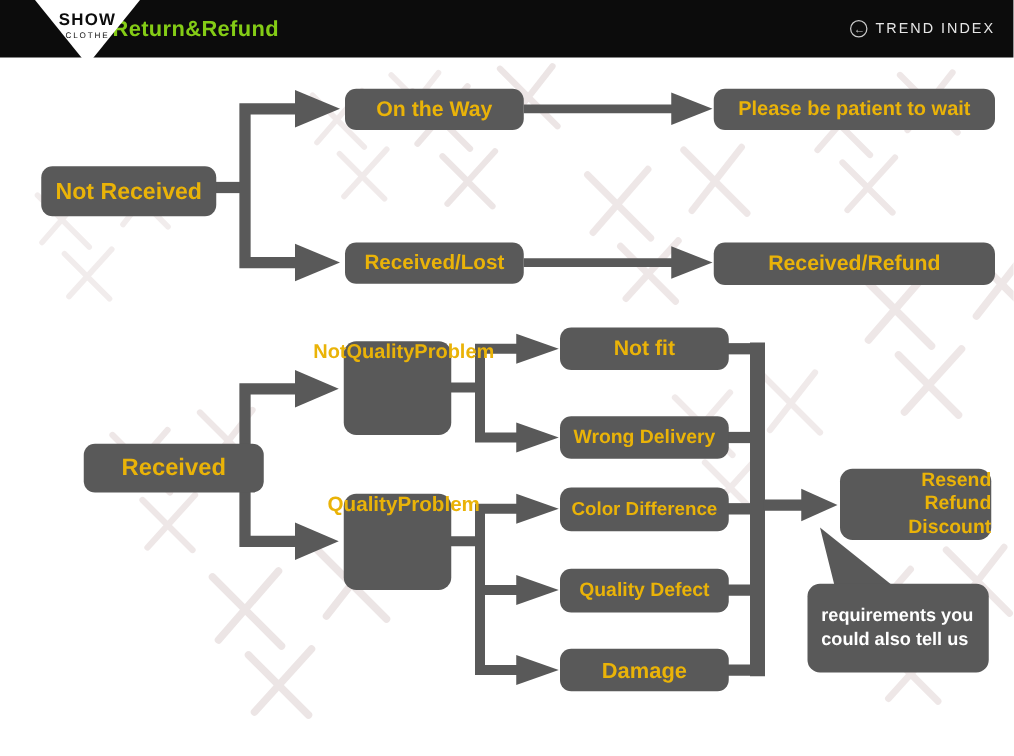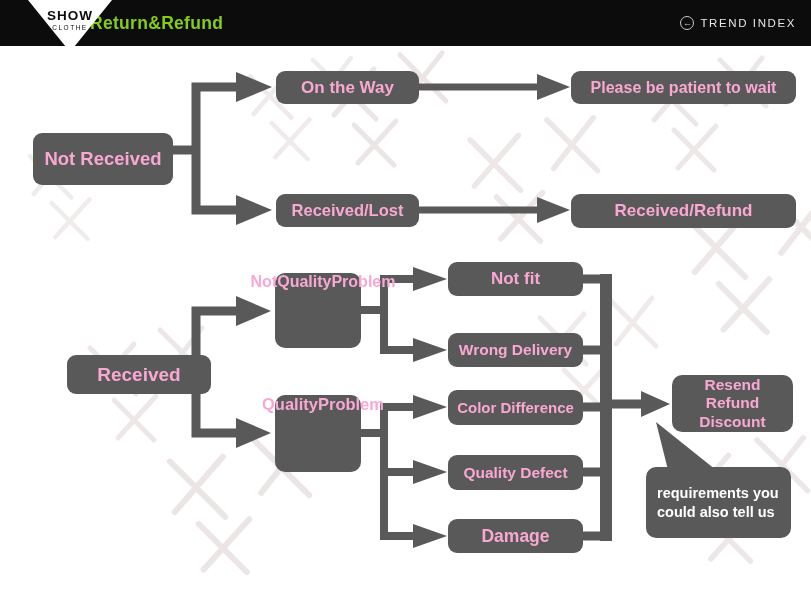--- a/index.html
+++ b/index.html
@@ -12,26 +12,26 @@
   .hdr{position:absolute;left:0;top:0;width:811px;height:46px;background:#0c0c0c;z-index:4;}
   .hdr-title{position:absolute;left:90px;top:0;height:46px;line-height:46px;color:#84cc16;
              font-size:17.5px;font-weight:bold;letter-spacing:.3px;}
   .trend{position:absolute;right:15px;top:0;height:46px;display:flex;align-items:center;gap:6px;z-index:5;}
   .trend-icon{width:12px;height:12px;border:1.5px solid #c9c9c9;border-radius:50%;
               display:flex;align-items:center;justify-content:center;
               font-size:9px;line-height:1;color:#c9c9c9;}
   .trend-label{color:#e6e6e6;font-size:11.5px;letter-spacing:1.6px;}
   .logo{position:absolute;left:24px;top:0;z-index:5;}
   
-  .node{position:absolute;background:#595959;color:#f9a8d4;border-radius:9px;z-index:3;
+  .node{position:absolute;background:#595959;color:#eab308;border-radius:9px;z-index:3;
         display:flex;align-items:center;justify-content:center;font-weight:bold;
         text-align:center;box-sizing:border-box;}
   .node.col{align-items:flex-start;justify-content:center;
             padding-left:10px;text-align:left;line-height:1.18;}
-  .node.col-center{flex-direction:column;align-items:center;justify-content:center;line-height:1.18;}
+  .node.col-center{flex-direction:column;align-items:flex-end;justify-content:center;line-height:1.18;}
   .bubble{position:absolute;background:#595959;color:#ffffff;border-radius:10px;z-index:3;
           display:flex;flex-direction:column;justify-content:center;box-sizing:border-box;
           padding-left:11px;font-weight:bold;line-height:1.25;}
 </style>
 </head>
 <body>
 
 <div class="stage">
 
   <svg class="wm-layer" width="811" height="605">
@@ -103,21 +103,21 @@
   <div class="trend">
     <span class="trend-icon">←</span>
     <span class="trend-label">TREND INDEX</span>
   </div>
   <svg class="logo" width="96" height="58">
     <polygon points="4,0 88,0 46,52" fill="#ffffff"></polygon>
     <text x="46" y="20" text-anchor="middle" font-family="Liberation Sans, sans-serif" font-size="13.5" font-weight="bold" letter-spacing="1" fill="#0c0c0c">SHOW</text>
     <text x="46" y="30" text-anchor="middle" font-family="Liberation Sans, sans-serif" font-size="6.5" letter-spacing="1.5" fill="#0c0c0c">CLOTHE</text>
   </svg>
 
-  <div class="node" style="left:33px;top:133px;width:140px;height:52px;font-size:18.5px;">Not Received</div>
+  <div class="node" style="left:33px;top:133px;width:140px;height:40px;font-size:18.5px;">Not Received</div>
   <div class="node" style="left:276px;top:71px;width:143px;height:33px;font-size:17px;">On the Way</div>
   <div class="node" style="left:571px;top:71px;width:225px;height:33px;font-size:16px;">Please be patient to wait</div>
   <div class="node" style="left:571px;top:194px;width:225px;height:34px;font-size:17px;">Received/Refund</div>
   <div class="node" style="left:276px;top:194px;width:143px;height:33px;font-size:16.5px;">Received/Lost</div>
 
   <div class="node" style="left:31px;top:355px;width:144px;height:39px;font-size:19px;margin-left:36px;">Received</div>
 
   <div class="node col" style="left:275px;top:273px;width:86px;height:75px;font-size:16px;border-radius:10px;">
     <div>Not</div>
     <div>Quality</div>

